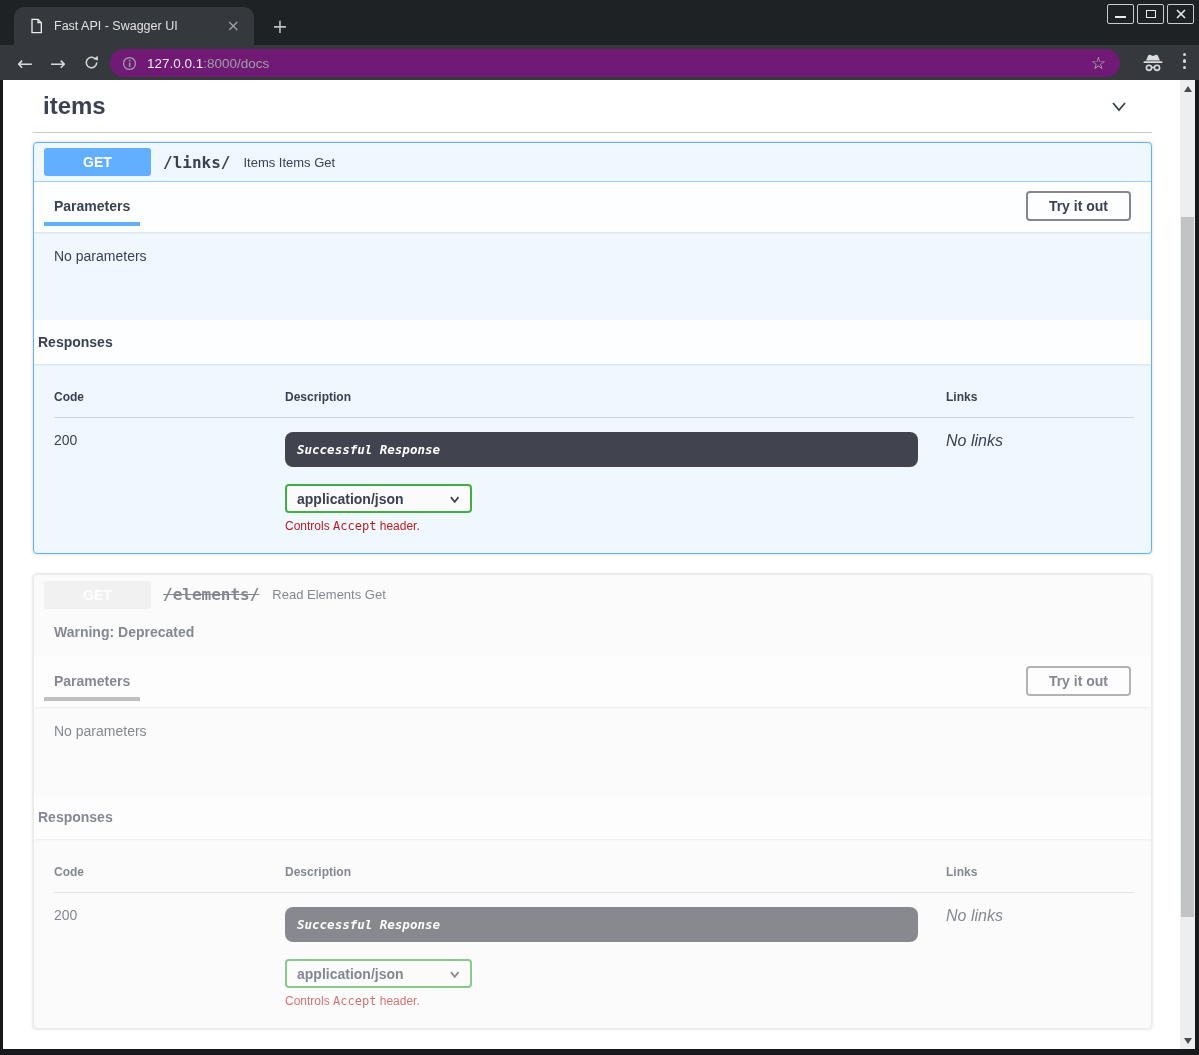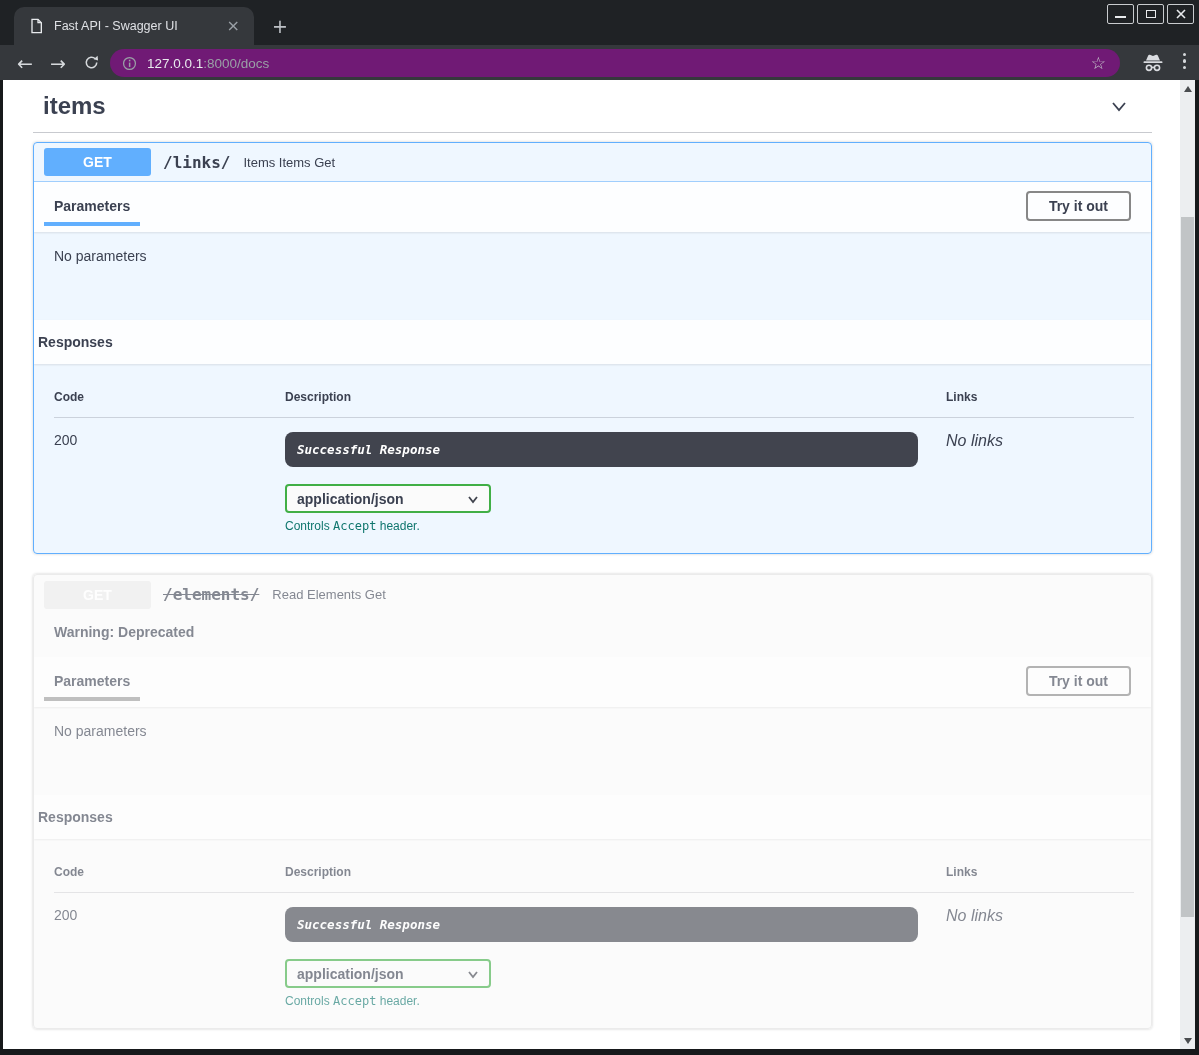--- a/index.html
+++ b/index.html
@@ -101,26 +101,26 @@
     padding-bottom:13px; border-bottom:1px solid rgba(59,65,81,.2);
   }
   .rtable-row { display:grid; grid-template-columns:231px 1fr 188px; padding-top:14px; }
   .code-cell { font-size:14px; color:#3b4151; }
   .links-cell { font-size:16px; font-style:italic; color:#3b4151; }
   .resp-box {
     background:#41444e; border-radius:8px; color:#fff; padding:10px 12px; margin-right:28px;
     font-family:"DejaVu Sans Mono", monospace; font-style:italic; font-weight:700; font-size:12.5px;
   }
   .media-select {
-    margin-top:17px; width:206px; height:29px; background:#fbfbfb;
+    margin-top:17px; width:187px; height:29px; background:#fbfbfb;
     border:2px solid #41af46; border-radius:4px;
     display:flex; align-items:center; justify-content:space-between; padding:0 10px;
     font-size:14px; font-weight:700; color:#3b4151;gap:45px;
   }
-  .accept-note { margin-top:6px; font-size:12px; color:#0f766e; }
+  .accept-note { margin-top:6px; font-size:12px; color:#b91c1c; }
   .accept-note .mono { font-family:"DejaVu Sans Mono", monospace; font-size:12px; }
 </style>
 </head>
 <body>
 
 <div class="tabstrip">
   <div class="tab">
     <svg class="tab-favicon" viewBox="0 0 24 24">
       <path d="M6 2h9l5 5v15H6z" fill="none" stroke="#e8eaed" stroke-width="2"></path>
       <path d="M15 2v5h5" fill="none" stroke="#e8eaed" stroke-width="2"></path>

